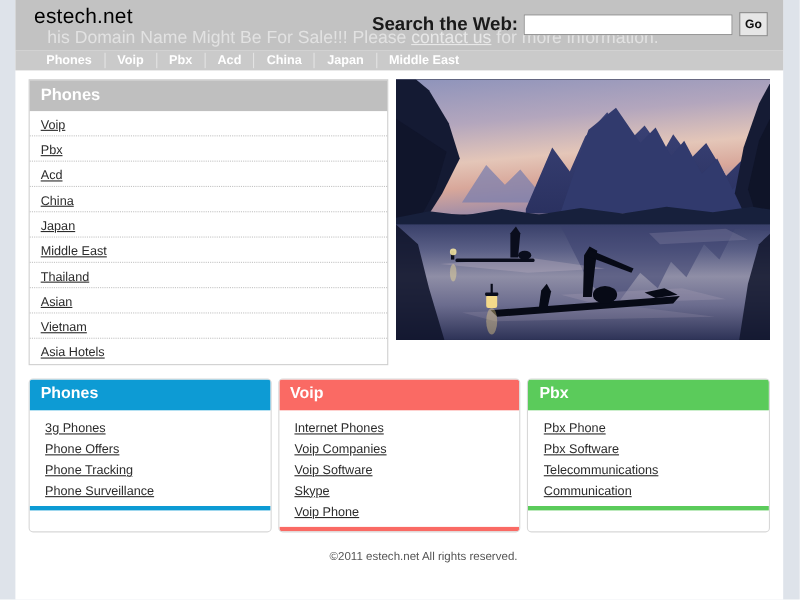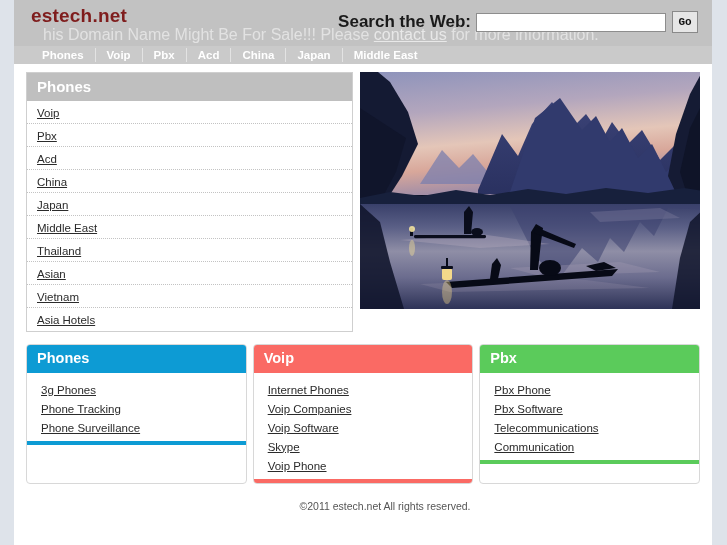--- a/index.html
+++ b/index.html
@@ -28,22 +28,22 @@
 
   
   .header {
     position: relative;
     height: 46px;
     background: #c2c2c2;
     padding: 5px 12px 0 12px;
   }
   .brand {
     font-size: 19px;
-    font-weight: bold;
-    color: #7f1d1d;
+    font-weight: normal;
+    color: #000000;
     letter-spacing: 0.2px;
     line-height: 22px;
     padding-left: 5px;
   }
   .tagline {
     font-size: 16px;
     color: #e2e2e2;
     line-height: 14px;
     padding-left: 5px;
     margin-top: 1px;
@@ -77,21 +77,21 @@
     font-size: 11px;
     padding: 0 3px;
     outline: none;
   }
   .search-go {
     margin-left: 6px;
     width: 26px;
     height: 22px;
     border: 1px solid #898989;
     background: #e6e6e6;
-    font-family: Liberation Mono, monospace;
+    font-family: Liberation Sans, sans-serif;
     font-size: 11px;
     font-weight: bold;
     color: #111;
     cursor: pointer;
     padding: 0;
   }
 
   
   .navbar {
     height: 18px;
@@ -320,20 +320,21 @@
     </div>
 
   </div>
 
   <div class="boxes">
 
     <div class="cat-box">
       <div class="cat-head" style="background:#0d9bd4">Phones</div>
       <div class="cat-list">
         <a href="#">3g Phones</a>
+        <a href="#">Phone Offers</a>
         <a href="#">Phone Tracking</a>
         <a href="#">Phone Surveillance</a>
       </div>
       <div class="cat-foot" style="background:#0d9bd4"></div>
     </div>
 
     <div class="cat-box">
       <div class="cat-head" style="background:#fa6a64">Voip</div>
       <div class="cat-list">
         <a href="#">Internet Phones</a>

